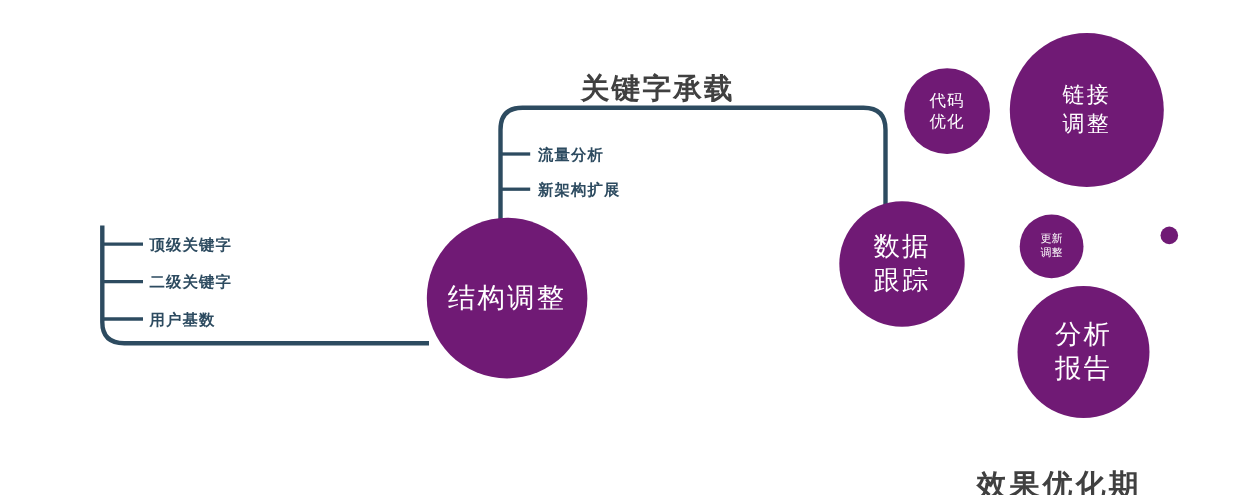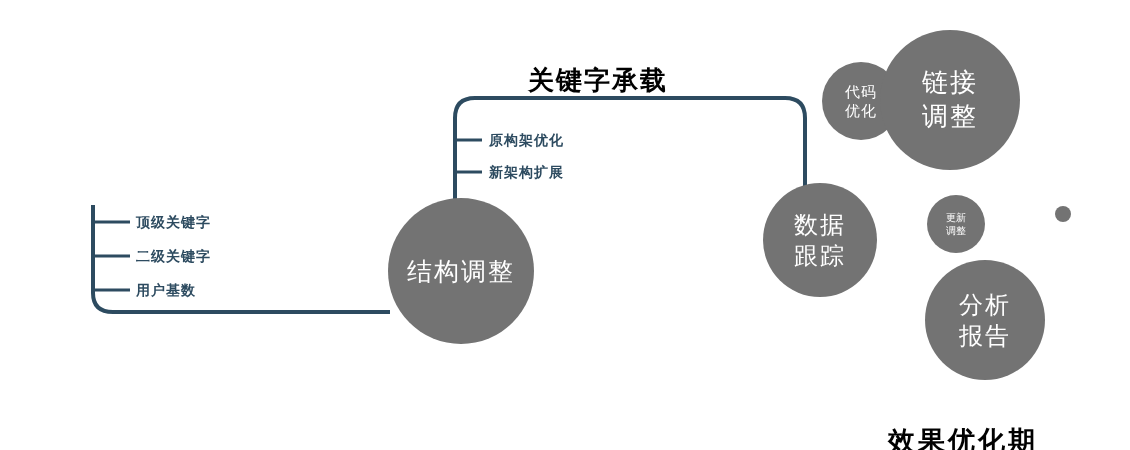--- a/index.html
+++ b/index.html
@@ -9,41 +9,41 @@
     background:#ffffff;
     font-family:"Liberation Sans", sans-serif;
     overflow:hidden;
   }
   .wires { position:absolute; left:0; top:0; width:1130px; height:450px; }
   .wires path { fill:none; stroke:#2d4b60; stroke-width:4; }
   .wires line { stroke:#2d4b60; stroke-width:3; }
 
   .node {
     position:absolute;
-    background:#737373;
+    background:#701a75;
     color:#ffffff;
     border-radius:50%;
     display:flex; flex-direction:column;
     align-items:center; justify-content:center;
     text-align:center;
     line-height:1.3;
     letter-spacing:2px;
   }
   .n-traffic   { left:13px;  top:58px;  width:160px; height:160px; font-size:27px; }
   .n-structure { left:388px; top:198px; width:146px; height:146px; font-size:25px; }
   .n-data      { left:763px; top:183px; width:114px; height:114px; font-size:24px;align-items:center; }
   .n-code      { left:822px; top:62px;  width:78px;  height:78px;  font-size:15px; letter-spacing:1px; }
-  .n-link      { left:880px; top:30px;  width:140px; height:140px; font-size:26px; }
+  .n-link      { left:918px; top:30px;  width:140px; height:140px; font-size:20px; }
   .n-update    { left:927px; top:195px; width:58px;  height:58px;  font-size:10px; letter-spacing:0; line-height:1.35; }
   .n-dot       { left:1055px;top:206px; width:16px;  height:16px; }
   .n-report    { left:925px; top:260px; width:120px; height:120px; font-size:24px; }
 
   .edge-label {
     position:absolute;
-    color:#000000;
+    color:#404040;
     font-weight:600;
     letter-spacing:2px;
     white-space:nowrap;
   }
   .lbl-user    { left:153px; top:327px; font-size:26px; }
   .lbl-keyword { left:528px; top:63px;  font-size:26px; }
   .lbl-footer  { left:888px; top:423px; font-size:27px; letter-spacing:3px; }
 
   .branch-label {
     position:absolute;
@@ -110,18 +110,18 @@
     <span>分析</span>
     <span>报告</span>
   </div>
 
   <div class="edge-label lbl-keyword">关键字承载</div>
 
   <div class="branch-label b-t0">顶级关键字</div>
   <div class="branch-label b-t1">二级关键字</div>
   <div class="branch-label b-t2">用户基数</div>
 
-  <div class="branch-label b-s0">原构架优化</div>
+  <div class="branch-label b-s0">流量分析</div>
   <div class="branch-label b-s1">新架构扩展</div>
 
   <div class="edge-label lbl-footer">效果优化期</div>
 
 </div>
 
 </body></html>

